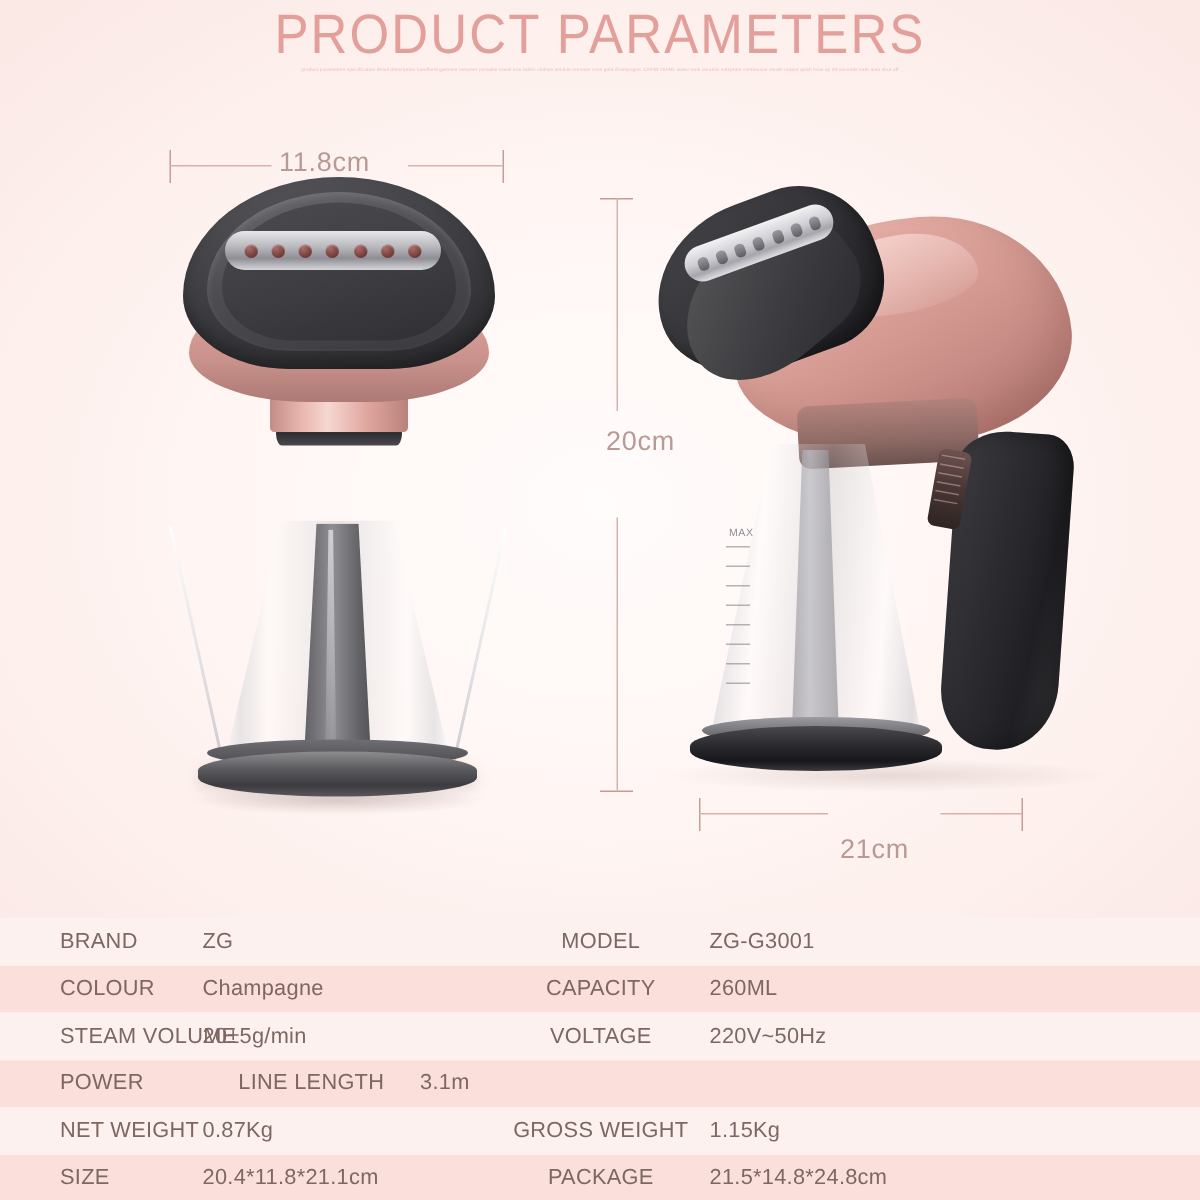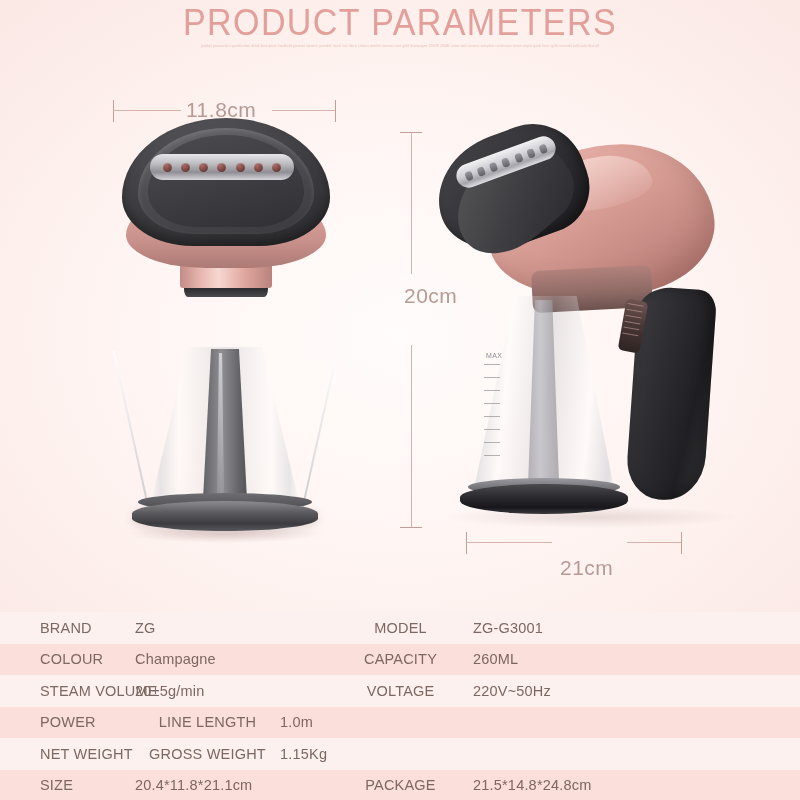--- a/index.html
+++ b/index.html
@@ -66,21 +66,21 @@
     background: #d7b2ad;
   }
   .dimtick-h {
     position: absolute;
     height: 1px;
     background: #c49d98;
   }
   .dimlabel {
     position: absolute;
     color: #b89a95;
-    font-size: 21px;
+    font-size: 18px;
     letter-spacing: 0.5px;
     white-space: nowrap;
   }
 
   
   .prod-left {
     position: absolute;
     left: 118px;
     top: 118px;
     width: 215px;
@@ -599,25 +599,26 @@
     <div class="spec-row odd">
       <div class="cell-k c1">STEAM VOLUME</div>
       <div class="cell-v c2">20±5g/min</div>
       <div class="cell-k c3">VOLTAGE</div>
       <div class="cell-v c4">220V~50Hz</div>
     </div>
 
     <div class="spec-row even">
       <div class="cell-k c1">POWER</div>
       <div class="cell-k c3">LINE LENGTH</div>
-      <div class="cell-v c4">1.0m</div>
+      <div class="cell-v c4">3.1m</div>
     </div>
 
     <div class="spec-row odd">
       <div class="cell-k c1">NET WEIGHT</div>
+      <div class="cell-v c2">0.87Kg</div>
       <div class="cell-k c3">GROSS WEIGHT</div>
       <div class="cell-v c4">1.15Kg</div>
     </div>
 
     <div class="spec-row even">
       <div class="cell-k c1">SIZE</div>
       <div class="cell-v c2">20.4*11.8*21.1cm</div>
       <div class="cell-k c3">PACKAGE</div>
       <div class="cell-v c4">21.5*14.8*24.8cm</div>
     </div>

